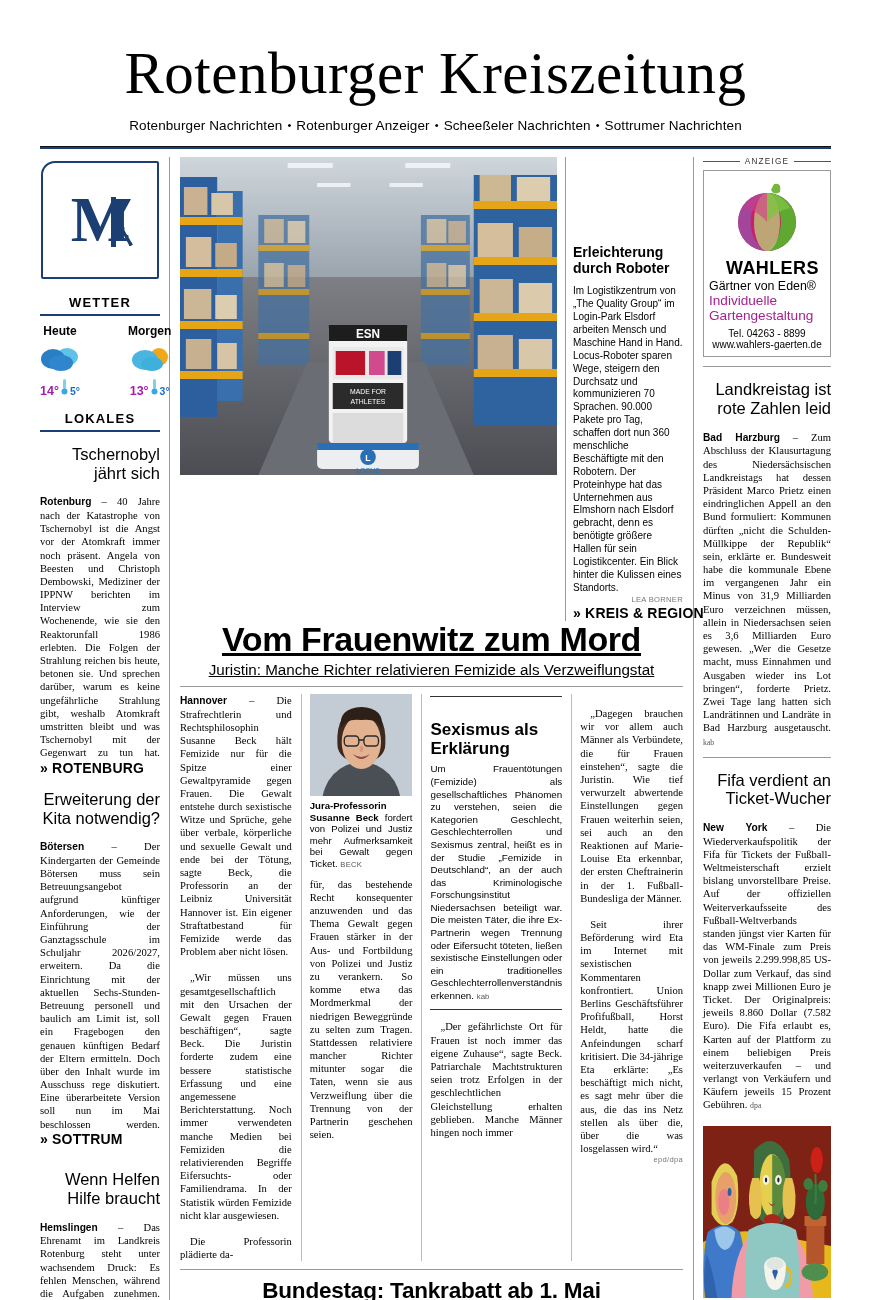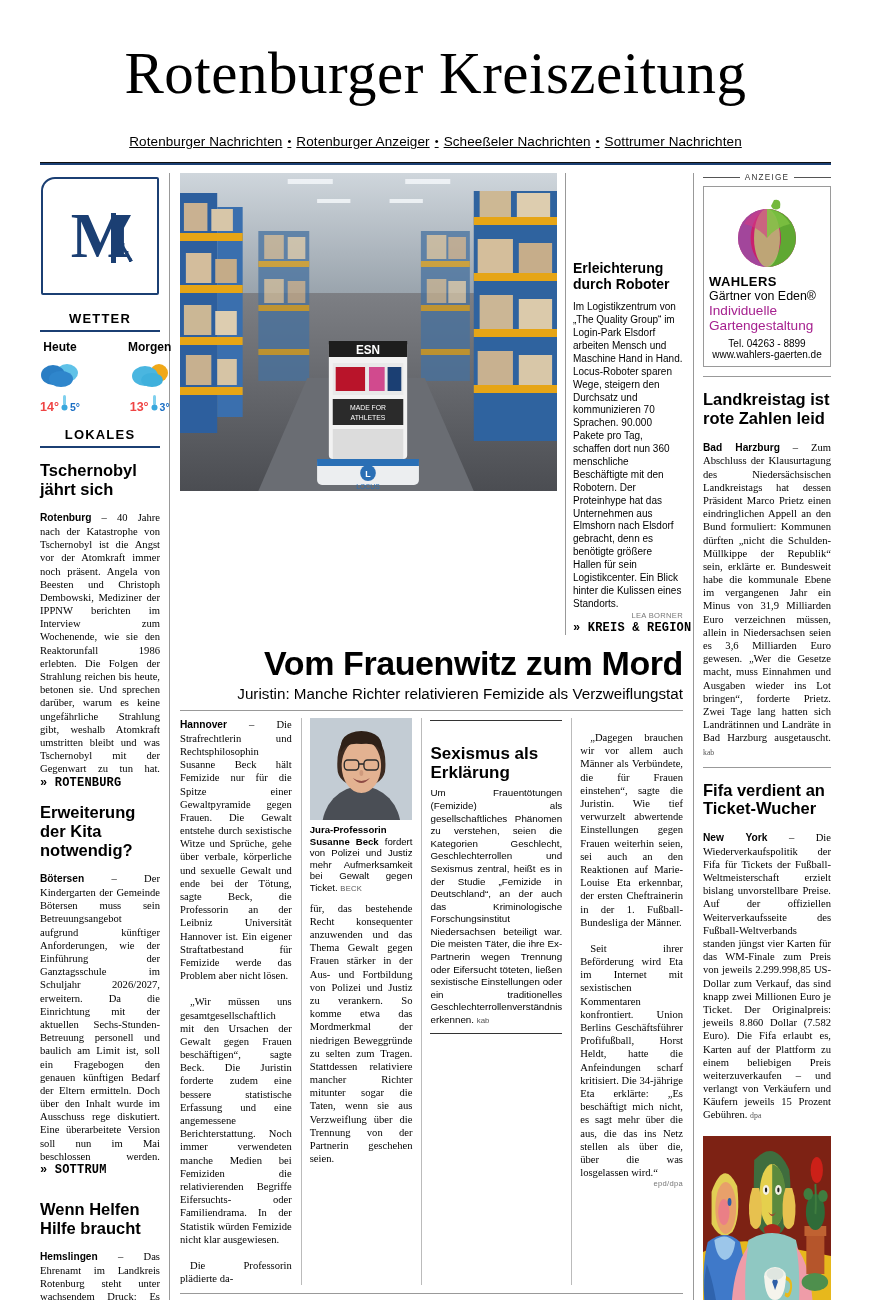--- a/index.html
+++ b/index.html
@@ -16,25 +16,24 @@
   .masthead { padding-top: 44px; text-align: center; }
   .masthead-title {
     font-family: "Liberation Serif", serif;
     font-size: 59px;
     font-weight: 400;
     letter-spacing: 0.5px;
     line-height: 1.0;
     white-space: nowrap;
   }
   .masthead-sub {
-    margin-top: 31px;
+    margin-top: 15px;
     font-family: "Liberation Sans", sans-serif;
     font-size: 13.5px;
     letter-spacing: 0.1px;
-    text-decoration: underline;
   }
   .masthead-sub .dot { padding: 0 5px; font-size: 11px; vertical-align: 1px; }
   .masthead-rule-top { border-top: 1.6px solid #111; margin-top: 13px; }
   .masthead-bar {
     display: flex; align-items: center; justify-content: space-between;
     font-family: "Liberation Sans", sans-serif;
     font-size: 9.6px; font-weight: bold;
     padding: 4px 0 4px;
   }
   .masthead-bar .url { color: #1b4ea0; font-size: 10px; }
@@ -79,42 +78,42 @@
     font-family: "Liberation Sans", sans-serif;
     font-weight: bold; font-size: 12px; margin-bottom: 4px;
   }
   .wicon { height: 34px; display: flex; align-items: center; justify-content: center; }
   .wtemps {
     font-family: "Liberation Sans", sans-serif;
     font-weight: bold; font-size: 12.5px;
     display: flex; align-items: baseline; justify-content: center; gap: 2px;
     margin-top: 3px;
   }
-  .thi { color: #ef4444; }
+  .thi { color: #a21caf; }
   .tlo { color: #1b6fc4; font-size: 10.5px; }
   .thermo { width: 7px; height: 16px; position: relative; display:inline-block; }
 
   .art { margin-top: 13px; }
   .art-h {
     font-family: "Liberation Sans", sans-serif;
-    font-weight: bold; text-align: left;
+    font-weight: normal; text-align: right;
     line-height: 1.13;
   }
   .art-h.small { font-size: 16.5px; }
   .art-body {
     font-family: "Liberation Serif", serif;
     font-size: 10.6px; line-height: 1.245;
     text-align: justify; text-justify: inter-word;
     margin-top: 13px;
     hyphens: auto;
   }
   .art-body b.place { font-family: "Liberation Sans", sans-serif; font-size: 10.2px; }
   .ref {
-    font-family: Liberation Mono, monospace;
-    font-weight: bold; font-size: 12px; letter-spacing: .2px;
+    font-family: Liberation Sans, sans-serif;
+    font-weight: bold; font-size: 14px; letter-spacing: .2px;
     white-space: nowrap;
   }
 
   
   .hero { display: grid; grid-template-columns: 1fr 118px; column-gap: 8px; }
   .hero-photo {
     height: 318px; width: 100%;
     position: relative; overflow: hidden;
     background: #2c3d52;
   }
@@ -130,21 +129,21 @@
     text-align: left;
     hyphens: auto;
   }
   .byline {
     font-family: "Liberation Sans", sans-serif;
     font-size: 7.6px; color: #777; text-align: right; letter-spacing: .3px;
   }
   .ref-right { text-align: right; margin-top: 1px; }
 
   .main-head {
-    text-align: right; margin-top: 11px;
+    text-align: center; margin-top: 1px; text-decoration: underline;
   }
   .main-head h1 {
     font-family: "Liberation Sans", sans-serif;
     font-size: 34px; font-weight: bold; letter-spacing: -0.4px;
     line-height: 1.04;
   }
   .main-head h2 {
     font-family: "Liberation Sans", sans-serif;
     font-size: 15.2px; font-weight: normal; margin-top: 4px;
   }
@@ -192,21 +191,21 @@
     display: flex; align-items: center; gap: 5px;
     font-family: "Liberation Sans", sans-serif;
     font-size: 8.2px; letter-spacing: 1.2px; color: #333;
     justify-content: center; margin-bottom: 4px;
   }
   .anzeige .ln { flex: 1; border-top: 1px solid #555; }
   .ad-box { border: 1px solid #9a9a9a; padding: 7px 5px 6px; text-align: center; }
   .ad-logo { width: 74px; height: 74px; margin: 2px auto 4px; position: relative; }
   .ad-name {
     font-family: "Liberation Sans", sans-serif;
-    font-weight: bold; font-size: 13px; text-align: left; letter-spacing: .4px;
+    font-weight: bold; font-size: 18px; text-align: left; letter-spacing: .4px; margin-left: 17px;
   }
   .ad-line2 { font-family: "Liberation Sans", sans-serif; font-size: 12.4px; text-align: left; }
   .ad-line3 { font-family: "Liberation Sans", sans-serif; font-size: 13.6px; color: #a6218f; text-align: left; line-height:1.12;}
   .ad-tel { font-family: "Liberation Sans", sans-serif; font-size: 10px; margin-top: 5px; }
   .ad-web { font-family: "Liberation Sans", sans-serif; font-size: 10px; }
 
   .emden-photo { width: 100%; height: 172px; overflow: hidden; position: relative; }
   .emden-head {
     font-family: "Liberation Sans", sans-serif;
     font-weight: bold; font-size: 16.5px; text-align: center; margin-top: 7px;
@@ -448,20 +447,21 @@
           </div>
           <div class="cap"><b>Jura-Professorin Susanne Beck</b><span> fordert von Polizei und Justiz mehr Aufmerksamkeit bei Gewalt gegen Ticket.</span> <span class="credit">BECK</span></div>
           <div class="art-body" style="margin-top:8px">für, das bestehende Recht konsequenter anzuwenden und das Thema Gewalt gegen Frauen stärker in der Aus- und Fortbildung von Polizei und Justiz zu verankern. So komme etwa das Mordmerkmal der niedrigen Beweggründe zu selten zum Tragen. Stattdessen relativiere mancher Richter mitunter sogar die Taten, wenn sie aus Verzweiflung über die Trennung von der Partnerin geschehen seien.</div>
         </div>
 
         <div class="c-sep">
           <div class="thin-rule" style="margin-top:2px"></div>
           <div class="box-head">Sexismus als Erklärung</div>
           <div class="box-text"><span>Um Frauentötungen (Femizide) als gesellschaftliches Phänomen zu verstehen, seien die Kategorien Geschlecht, Geschlechterrollen und Sexismus zentral, heißt es in der Studie „Femizide in Deutschland“, an der auch das Kriminologische Forschungsinstitut Niedersachsen beteiligt war. Die meisten Täter, die ihre Ex-Partnerin wegen Trennung oder Eifersucht töteten, ließen sexistische Einstellungen oder ein traditionelles Geschlechterrollenverständnis erkennen.</span> <span class="kab">kab</span></div>
           <div class="thin-rule"></div>
+          <div class="art-body" style="text-indent:10px; margin-top:10px">„Der gefährlichste Ort für Frauen ist noch immer das eigene Zuhause“, sagte Beck. Patriarchale Machtstrukturen seien trotz Erfolgen in der geschlechtlichen Gleichstellung erhalten geblieben. Manche Männer hingen noch immer</div>
         </div>
 
         <div class="c-sep">
           <div class="art-body" style="text-indent:10px">„Dagegen brauchen wir vor allem auch Männer als Verbündete, die für Frauen einstehen“, sagte die Juristin. Wie tief verwurzelt abwertende Einstellungen gegen Frauen weiterhin seien, sei auch an den Reaktionen auf Marie-Louise Eta erkennbar, der ersten Cheftrainerin in der 1. Fußball-Bundesliga der Männer.</div>
           <div class="art-body" style="text-indent:10px">Seit ihrer Beförderung wird Eta im Internet mit sexistischen Kommentaren konfrontiert. Union Berlins Geschäftsführer Profifußball, Horst Heldt, hatte die Anfeindungen scharf kritisiert. Die 34-jährige Eta erklärte: „Es beschäftigt mich nicht, es sagt mehr über die aus, die das ins Netz stellen als über die, über die was losgelassen wird.“</div>
           <div class="byline">epd/dpa</div>
         </div>
       </div>
 
       <div class="bundestag">

